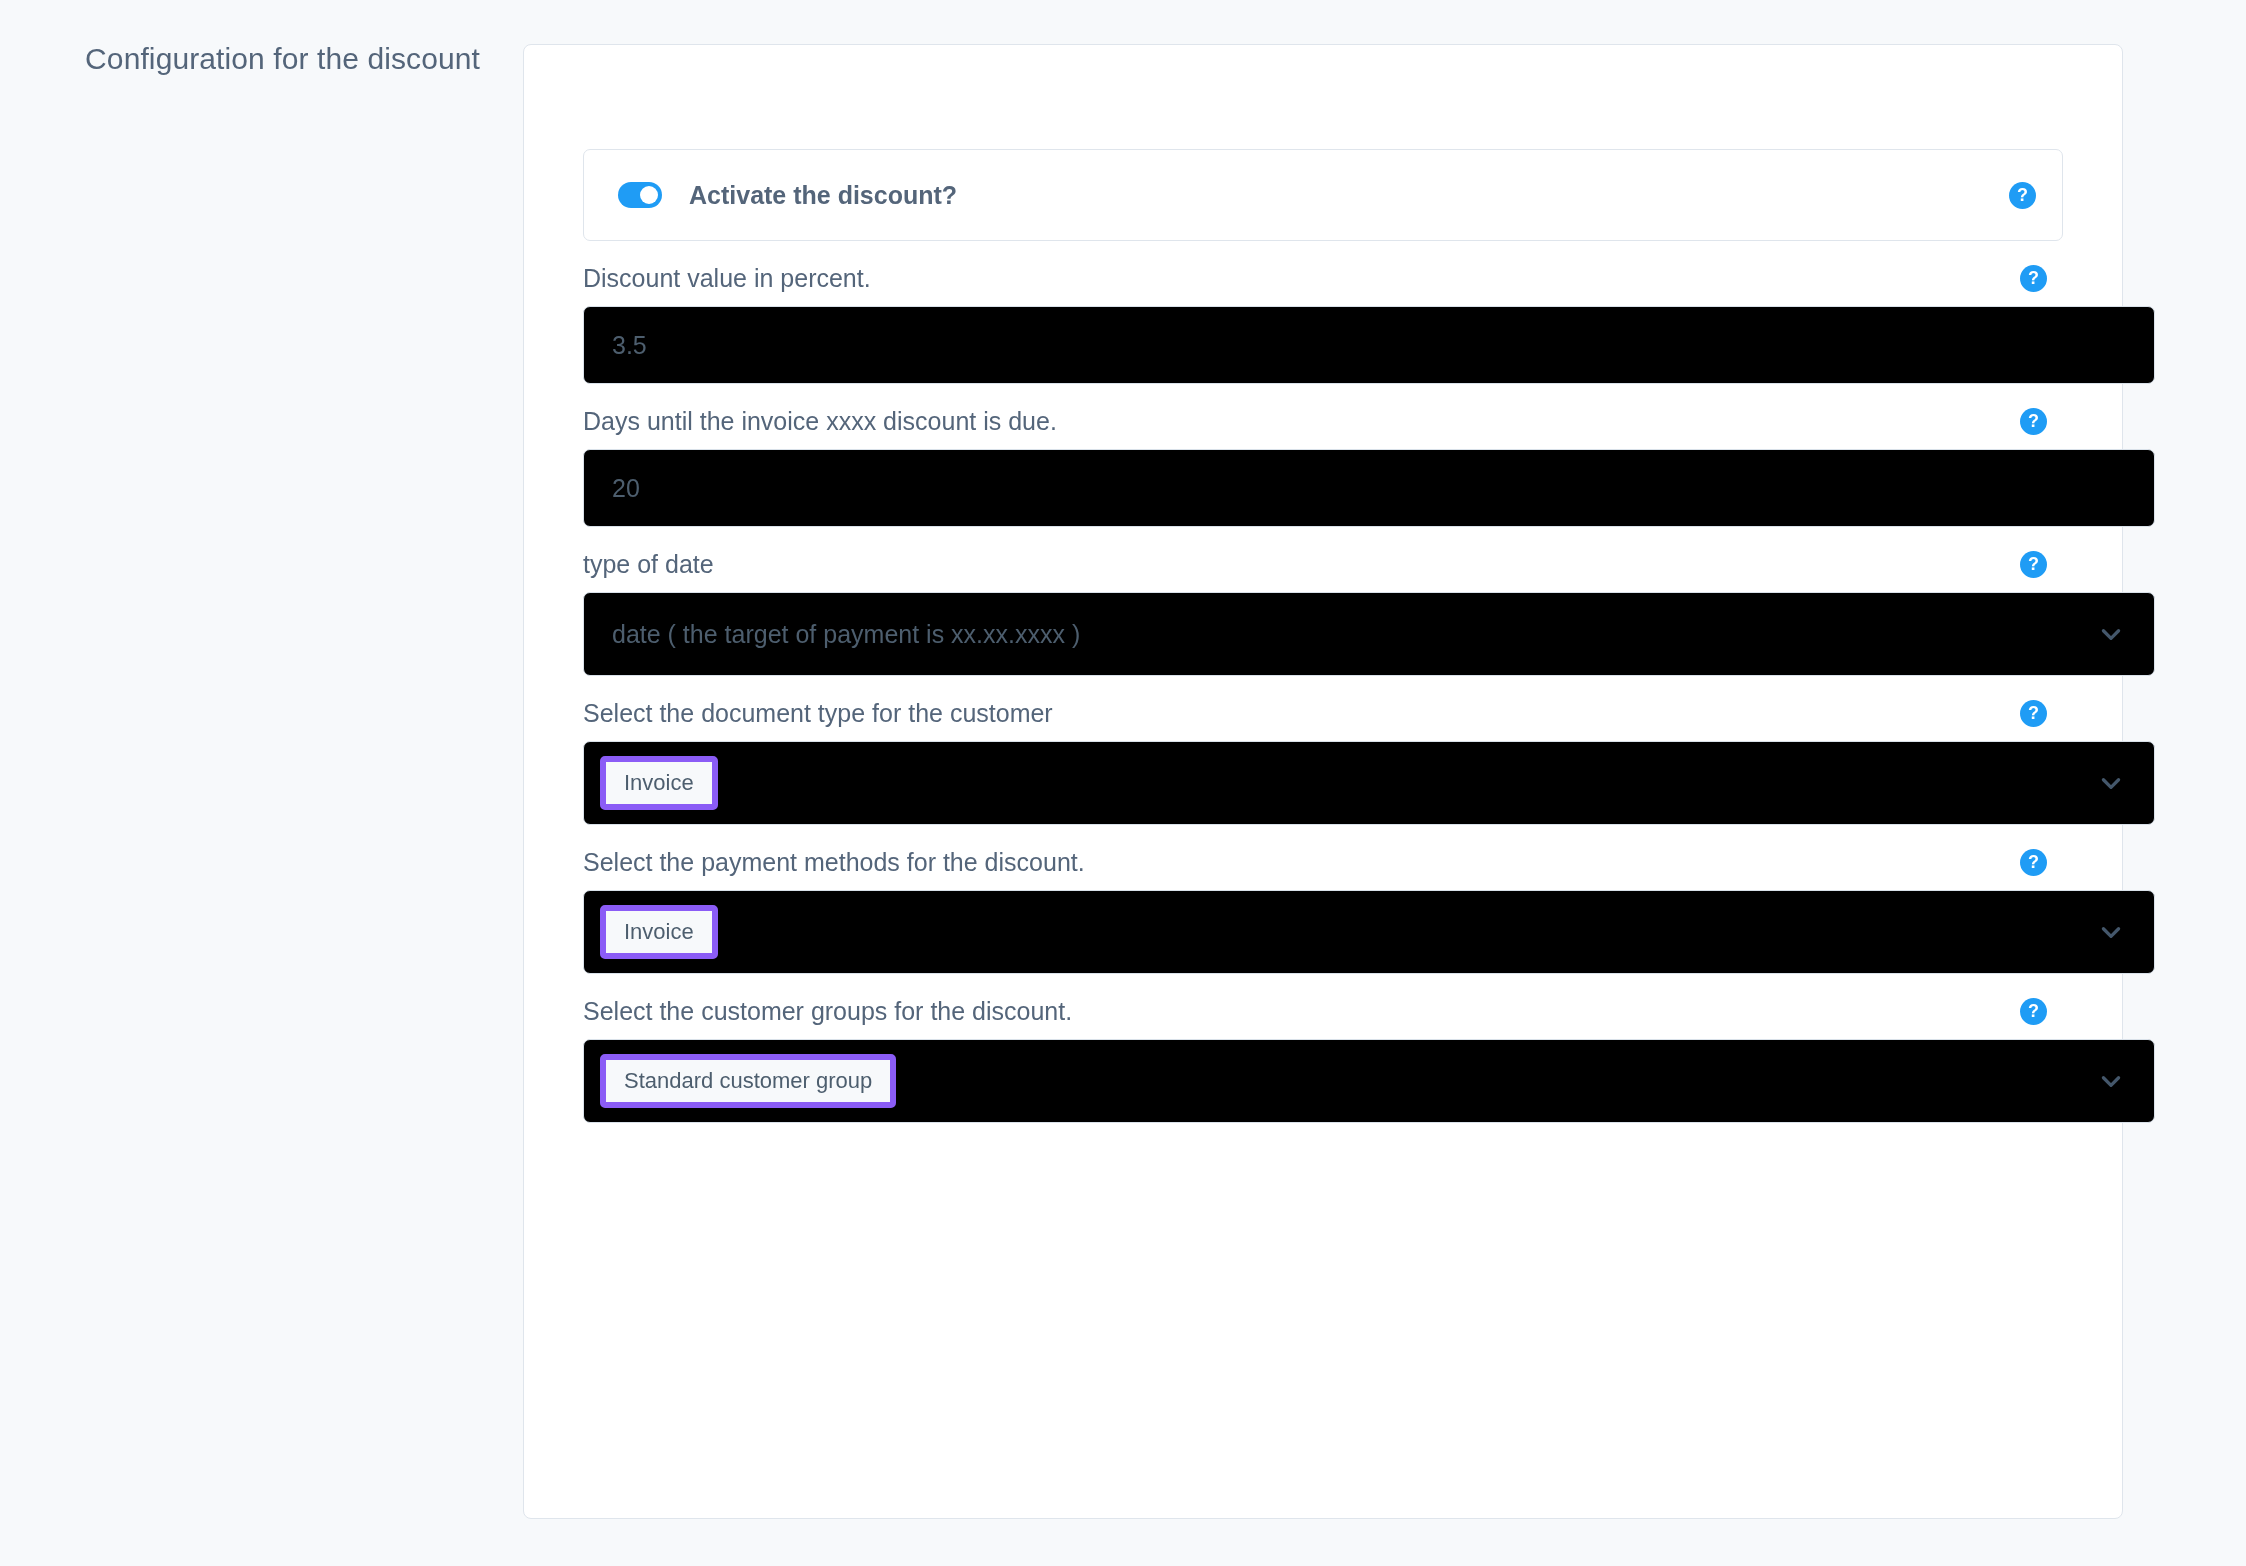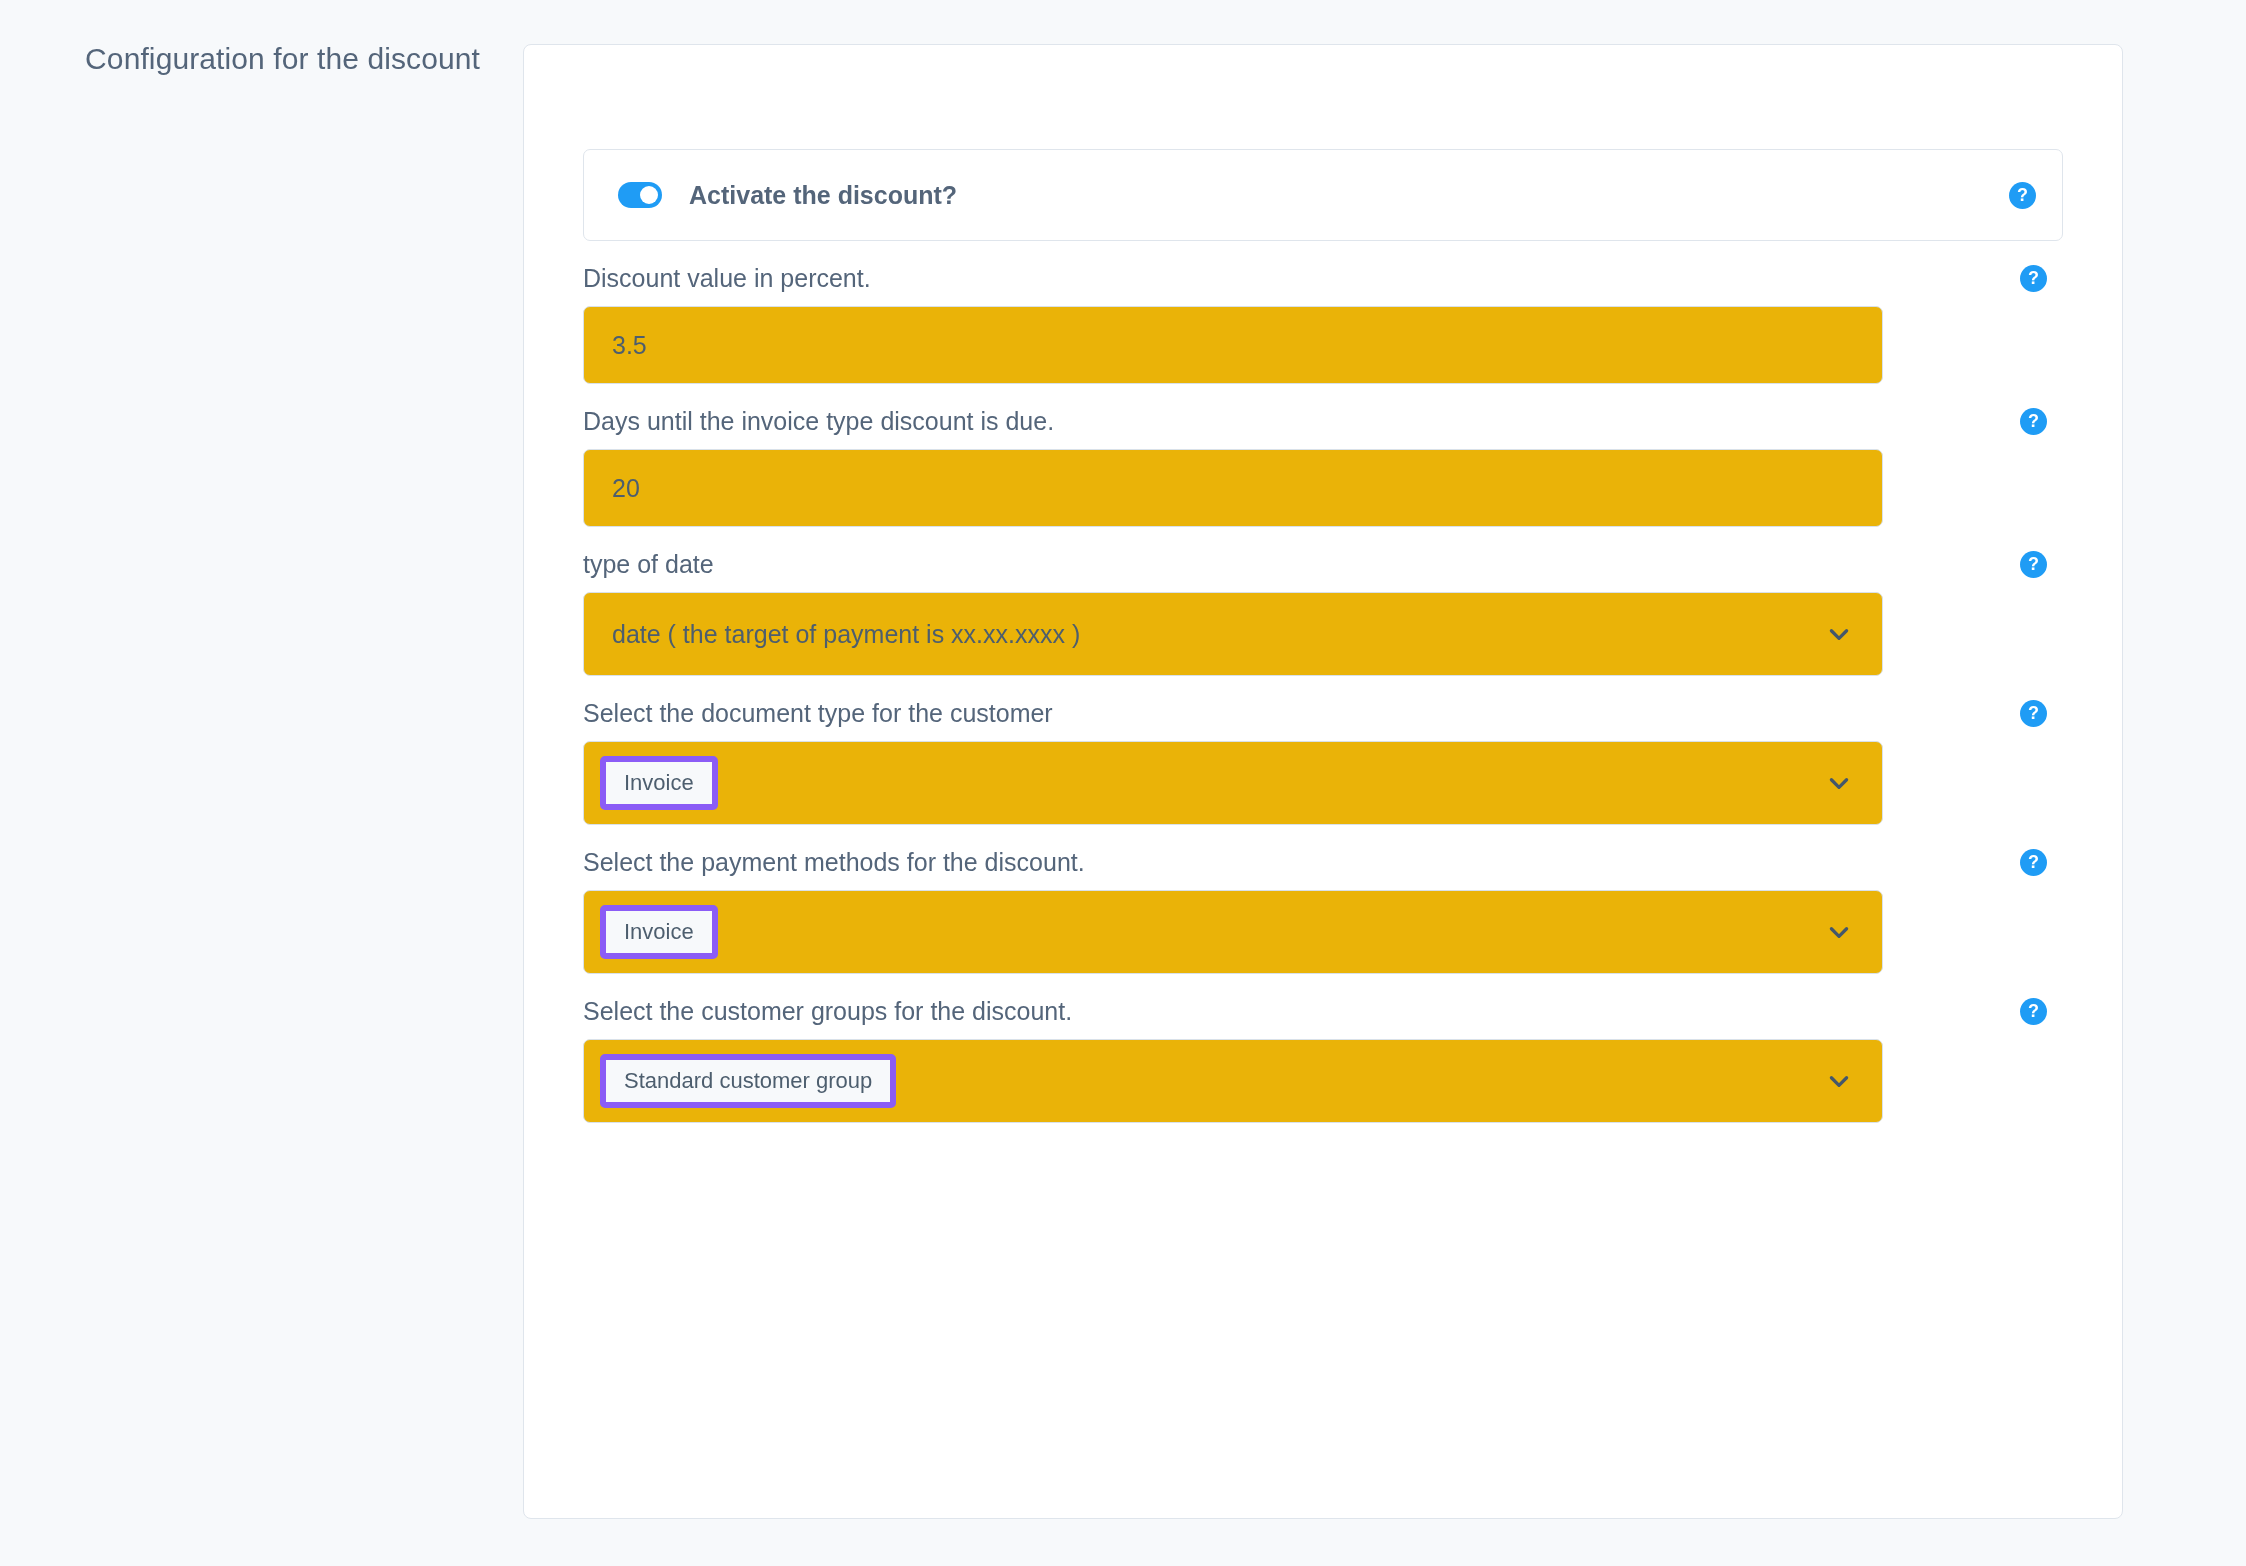--- a/index.html
+++ b/index.html
@@ -127,23 +127,23 @@
   }
   .field-label {
     font-size: 25px;
     color: #54657a;
     white-space: nowrap;
   }
 
   .control {
     position: relative;
     margin-top: 11px;
-    width: 1300px;
+    width: 1572px;
     min-height: 78px;
-    background: #eab308;
+    background: #000000;
     border: 1px solid #d9e1e9;
     border-radius: 7px;
     display: flex;
     align-items: center;
     padding: 0 28px;
   }
   .control.tall { min-height: 84px; }
 
   .control-value {
     font-size: 25px;
@@ -202,21 +202,21 @@
           <span class="field-label">Discount value in percent.</span>
           <span class="help-icon">?</span>
         </div>
         <div class="control">
           <span class="control-value">3.5</span>
         </div>
       </div>
 
       <div class="field">
         <div class="field-head">
-          <span class="field-label">Days until the invoice type discount is due.</span>
+          <span class="field-label">Days until the invoice xxxx discount is due.</span>
           <span class="help-icon">?</span>
         </div>
         <div class="control">
           <span class="control-value">20</span>
         </div>
       </div>
 
       <div class="field">
         <div class="field-head">
           <span class="field-label">type of date</span>

